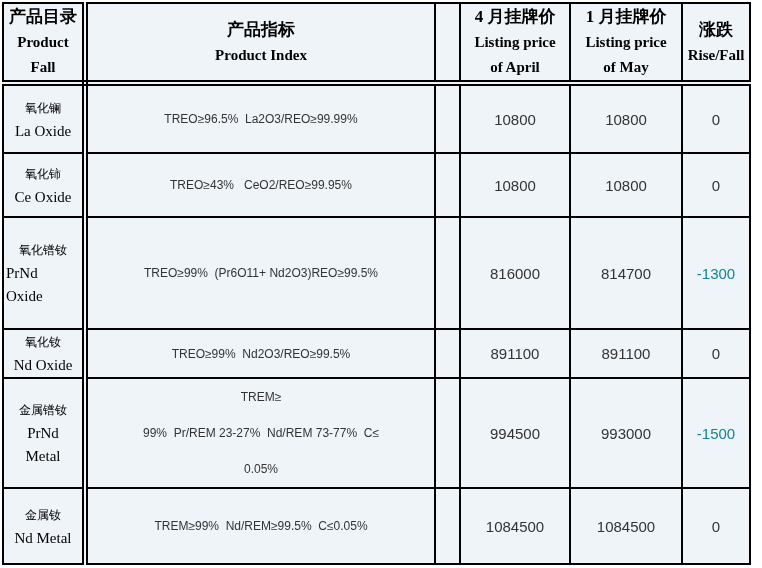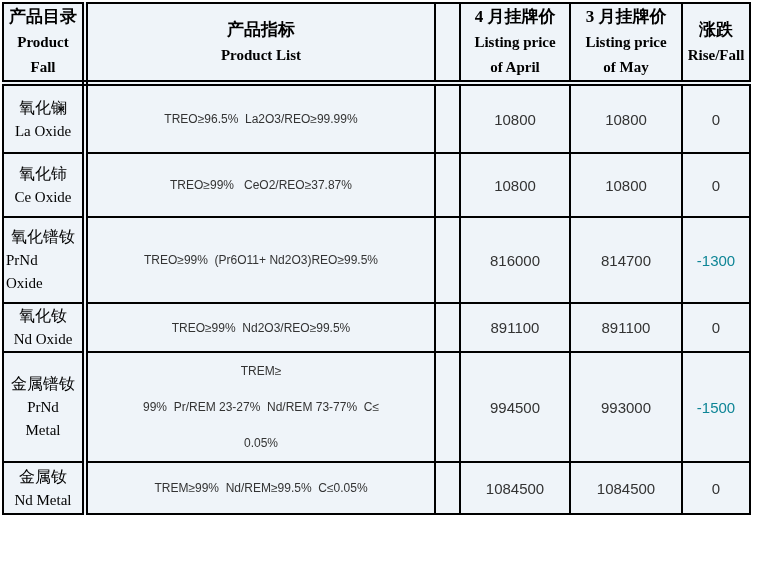--- a/index.html
+++ b/index.html
@@ -36,21 +36,21 @@
     font-size:15px;
   }
   tr.hdr .zh{font-size:17px;line-height:26px;}
   tr.hdr .en{font-size:15px;line-height:25px;}
 
   td.c-name{
     font-family:"Liberation Serif","DejaVu Serif",serif;
     color:#000;
     font-size:15px;
   }
-  td.c-name .zh{font-size:16px;line-height:24px;text-align:center;}
+  td.c-name .zh{font-size:12px;line-height:24px;text-align:center;}
   td.c-name .en{line-height:23px;}
   td.c-name.name-left .en{text-align:left;padding-left:2px;}
 
   td.c-index{
     font-family:"Liberation Sans","DejaVu Sans",sans-serif;
     color:var(--body-text);
     font-size:12px;
   }
   td.c-index div{line-height:36px;white-space:pre-wrap;}
 
@@ -76,30 +76,30 @@
 
   <tbody>
       <tr class="hdr" style="height:74px">
     <th class="h-name">
       <div class="zh">产品目录</div>
       <div class="en">Product</div>
       <div class="en">Fall</div>
     </th>
     <th>
       <div class="zh">产品指标</div>
-      <div class="en">Product List</div>
+      <div class="en">Product Index</div>
     </th>
     <th></th>
     <th>
       <div class="zh">4 月挂牌价</div>
       <div class="en">Listing price</div>
       <div class="en">of April</div>
     </th>
     <th>
-      <div class="zh">3 月挂牌价</div>
+      <div class="zh">1 月挂牌价</div>
       <div class="en">Listing price</div>
       <div class="en">of May</div>
     </th>
     <th>
       <div class="zh">涨跌</div>
       <div class="en">Rise/Fall</div>
     </th>
   </tr>
 
   <tr style="height:70px">
@@ -115,29 +115,29 @@
     <td class="c-num">10800</td>
     <td class="c-num">0</td>
   </tr>
 
   <tr style="height:64px">
     <td class="c-name">
       <div class="zh">氧化铈</div>
       <div class="en">Ce Oxide</div>
     </td>
     <td class="c-index">
-      <div>TREO≥99%   CeO2/REO≥37.87%</div>
+      <div>TREO≥43%   CeO2/REO≥99.95%</div>
     </td>
     <td class="c-spacer"></td>
     <td class="c-num">10800</td>
     <td class="c-num">10800</td>
     <td class="c-num">0</td>
   </tr>
 
-  <tr style="height:86px">
+  <tr style="height:112px">
     <td class="c-name name-left">
       <div class="zh">氧化镨钕</div>
       <div class="en">PrNd</div>
       <div class="en">Oxide</div>
     </td>
     <td class="c-index">
       <div>TREO≥99%  (Pr6O11+ Nd2O3)REO≥99.5%</div>
     </td>
     <td class="c-spacer"></td>
     <td class="c-num">816000</td>
@@ -169,21 +169,21 @@
       <div>TREM≥</div>
       <div>99%  Pr/REM 23-27%  Nd/REM 73-77%  C≤</div>
       <div>0.05%</div>
     </td>
     <td class="c-spacer"></td>
     <td class="c-num">994500</td>
     <td class="c-num">993000</td>
     <td class="c-num" style="color: var(--neg);">-1500</td>
   </tr>
 
-  <tr style="height:52px">
+  <tr style="height:76px">
     <td class="c-name">
       <div class="zh">金属钕</div>
       <div class="en">Nd Metal</div>
     </td>
     <td class="c-index">
       <div>TREM≥99%  Nd/REM≥99.5%  C≤0.05%</div>
     </td>
     <td class="c-spacer"></td>
     <td class="c-num">1084500</td>
     <td class="c-num">1084500</td>

